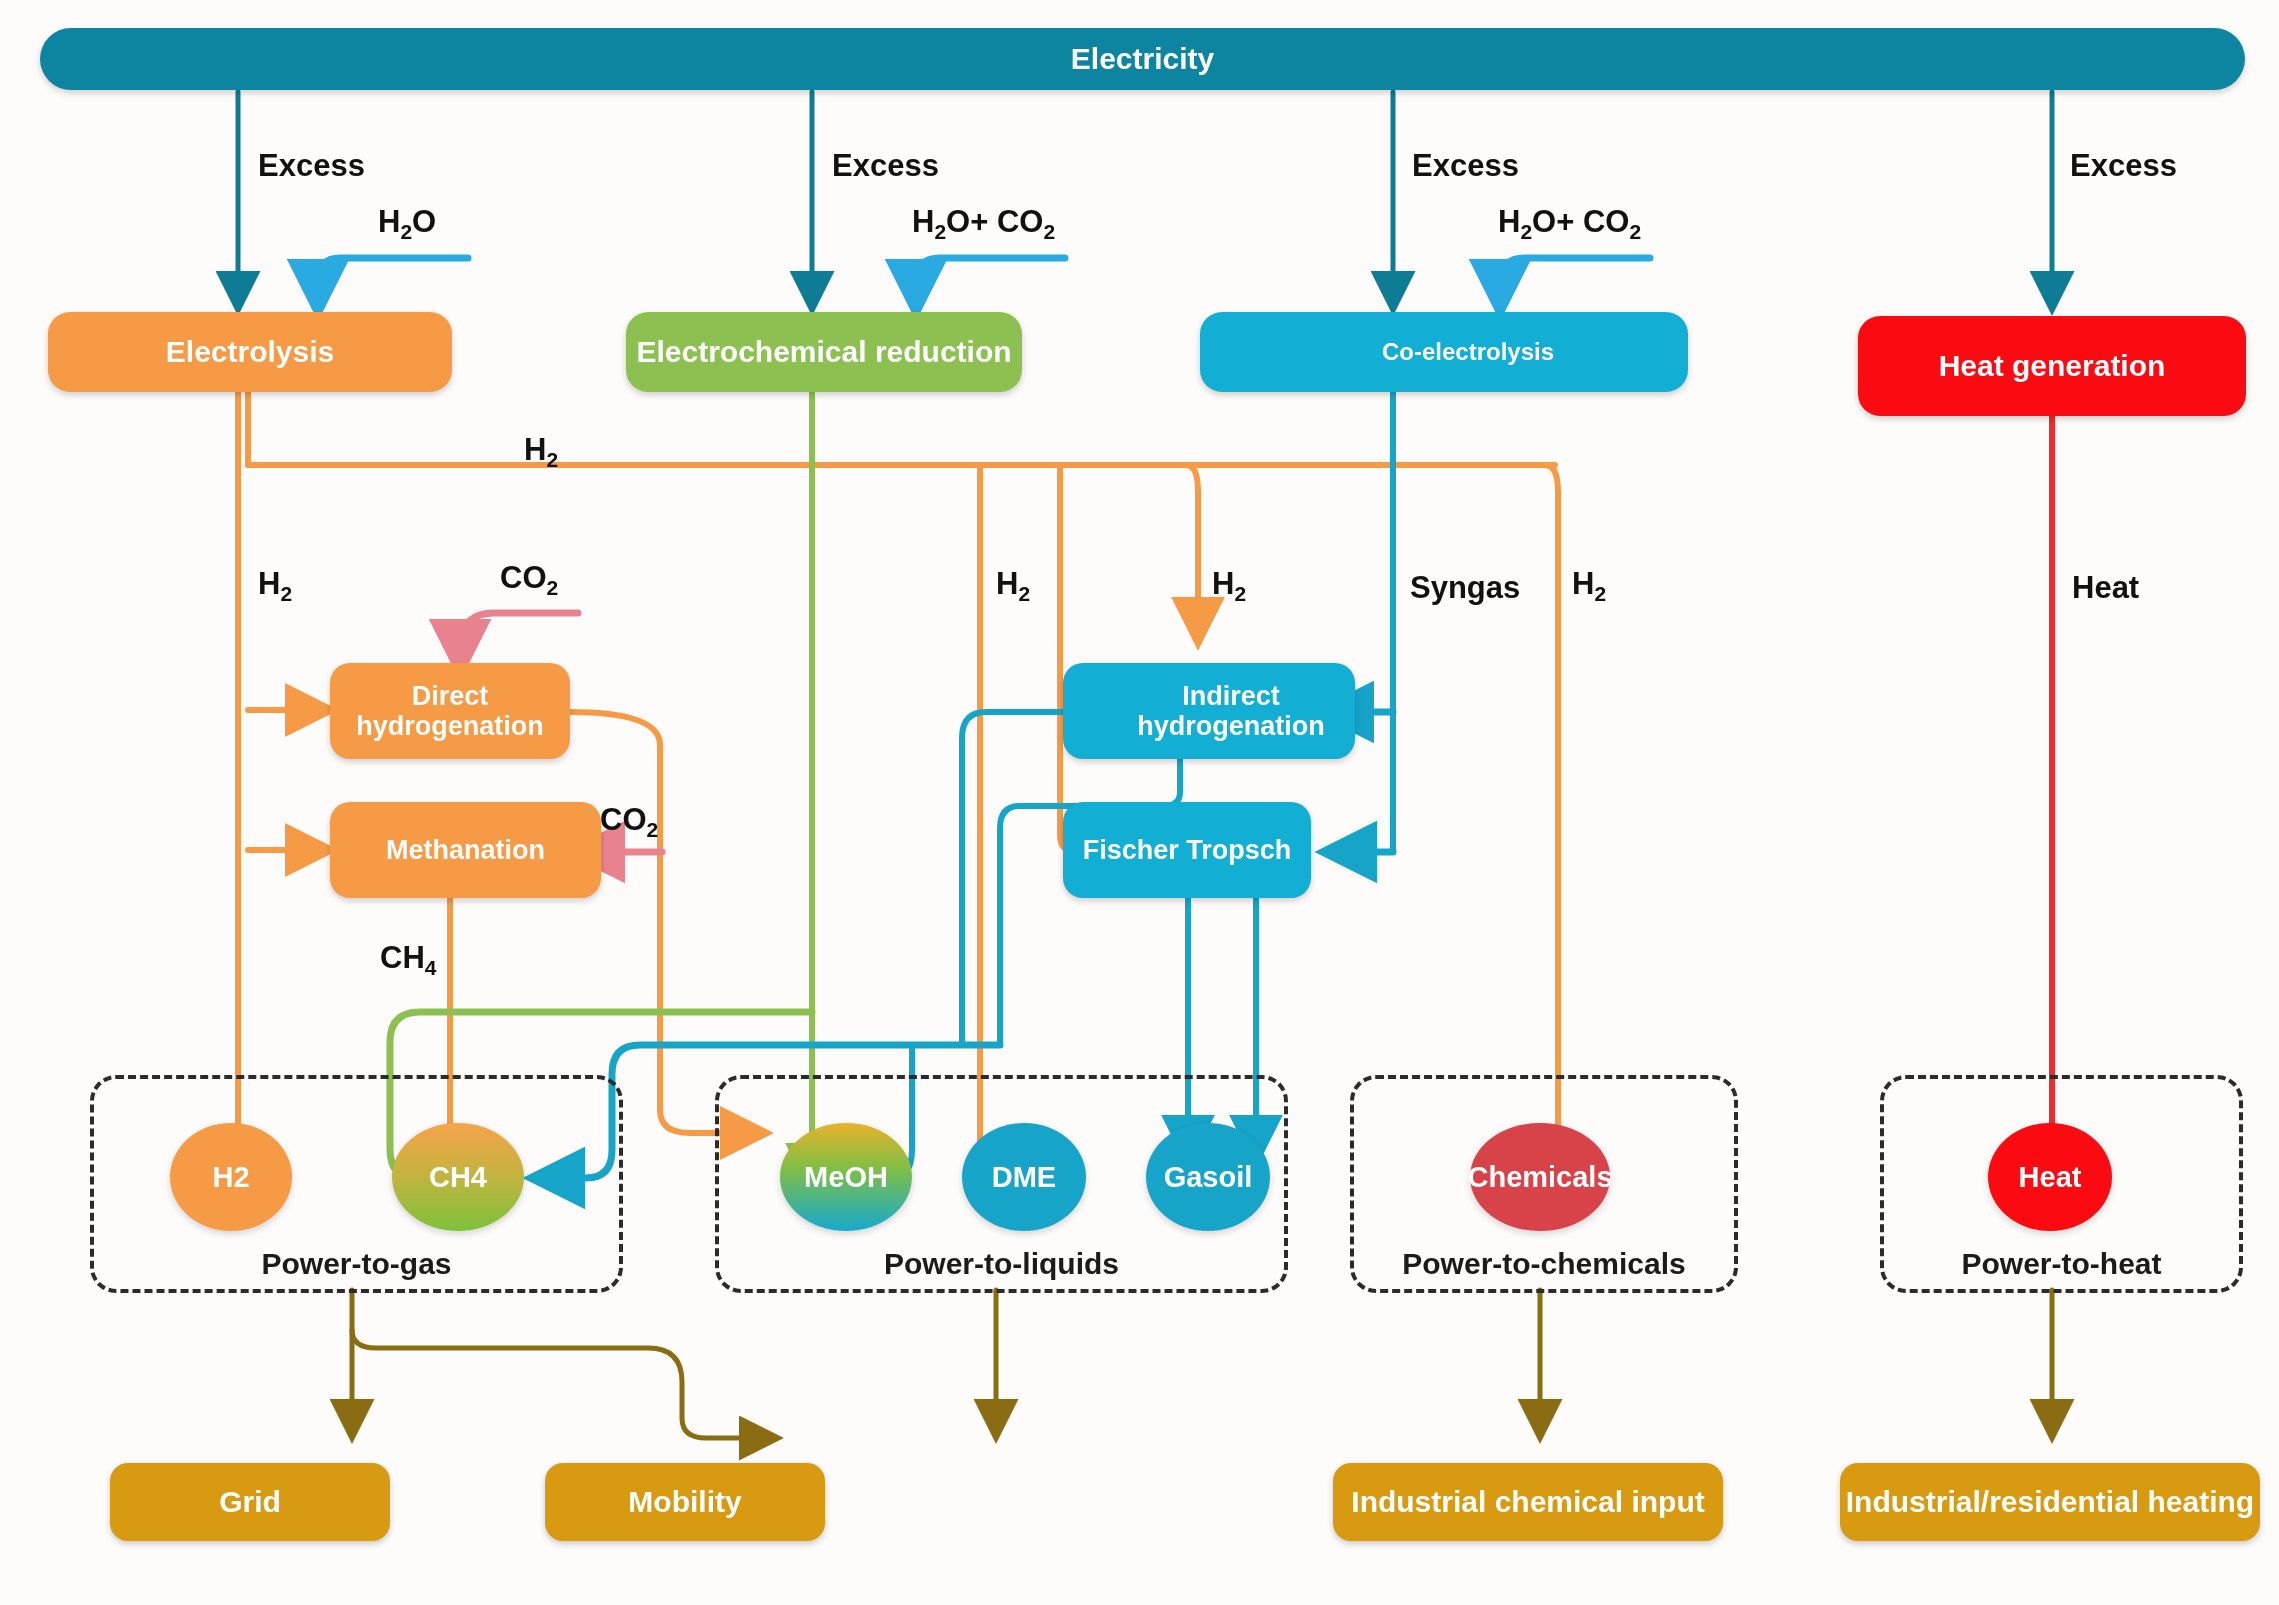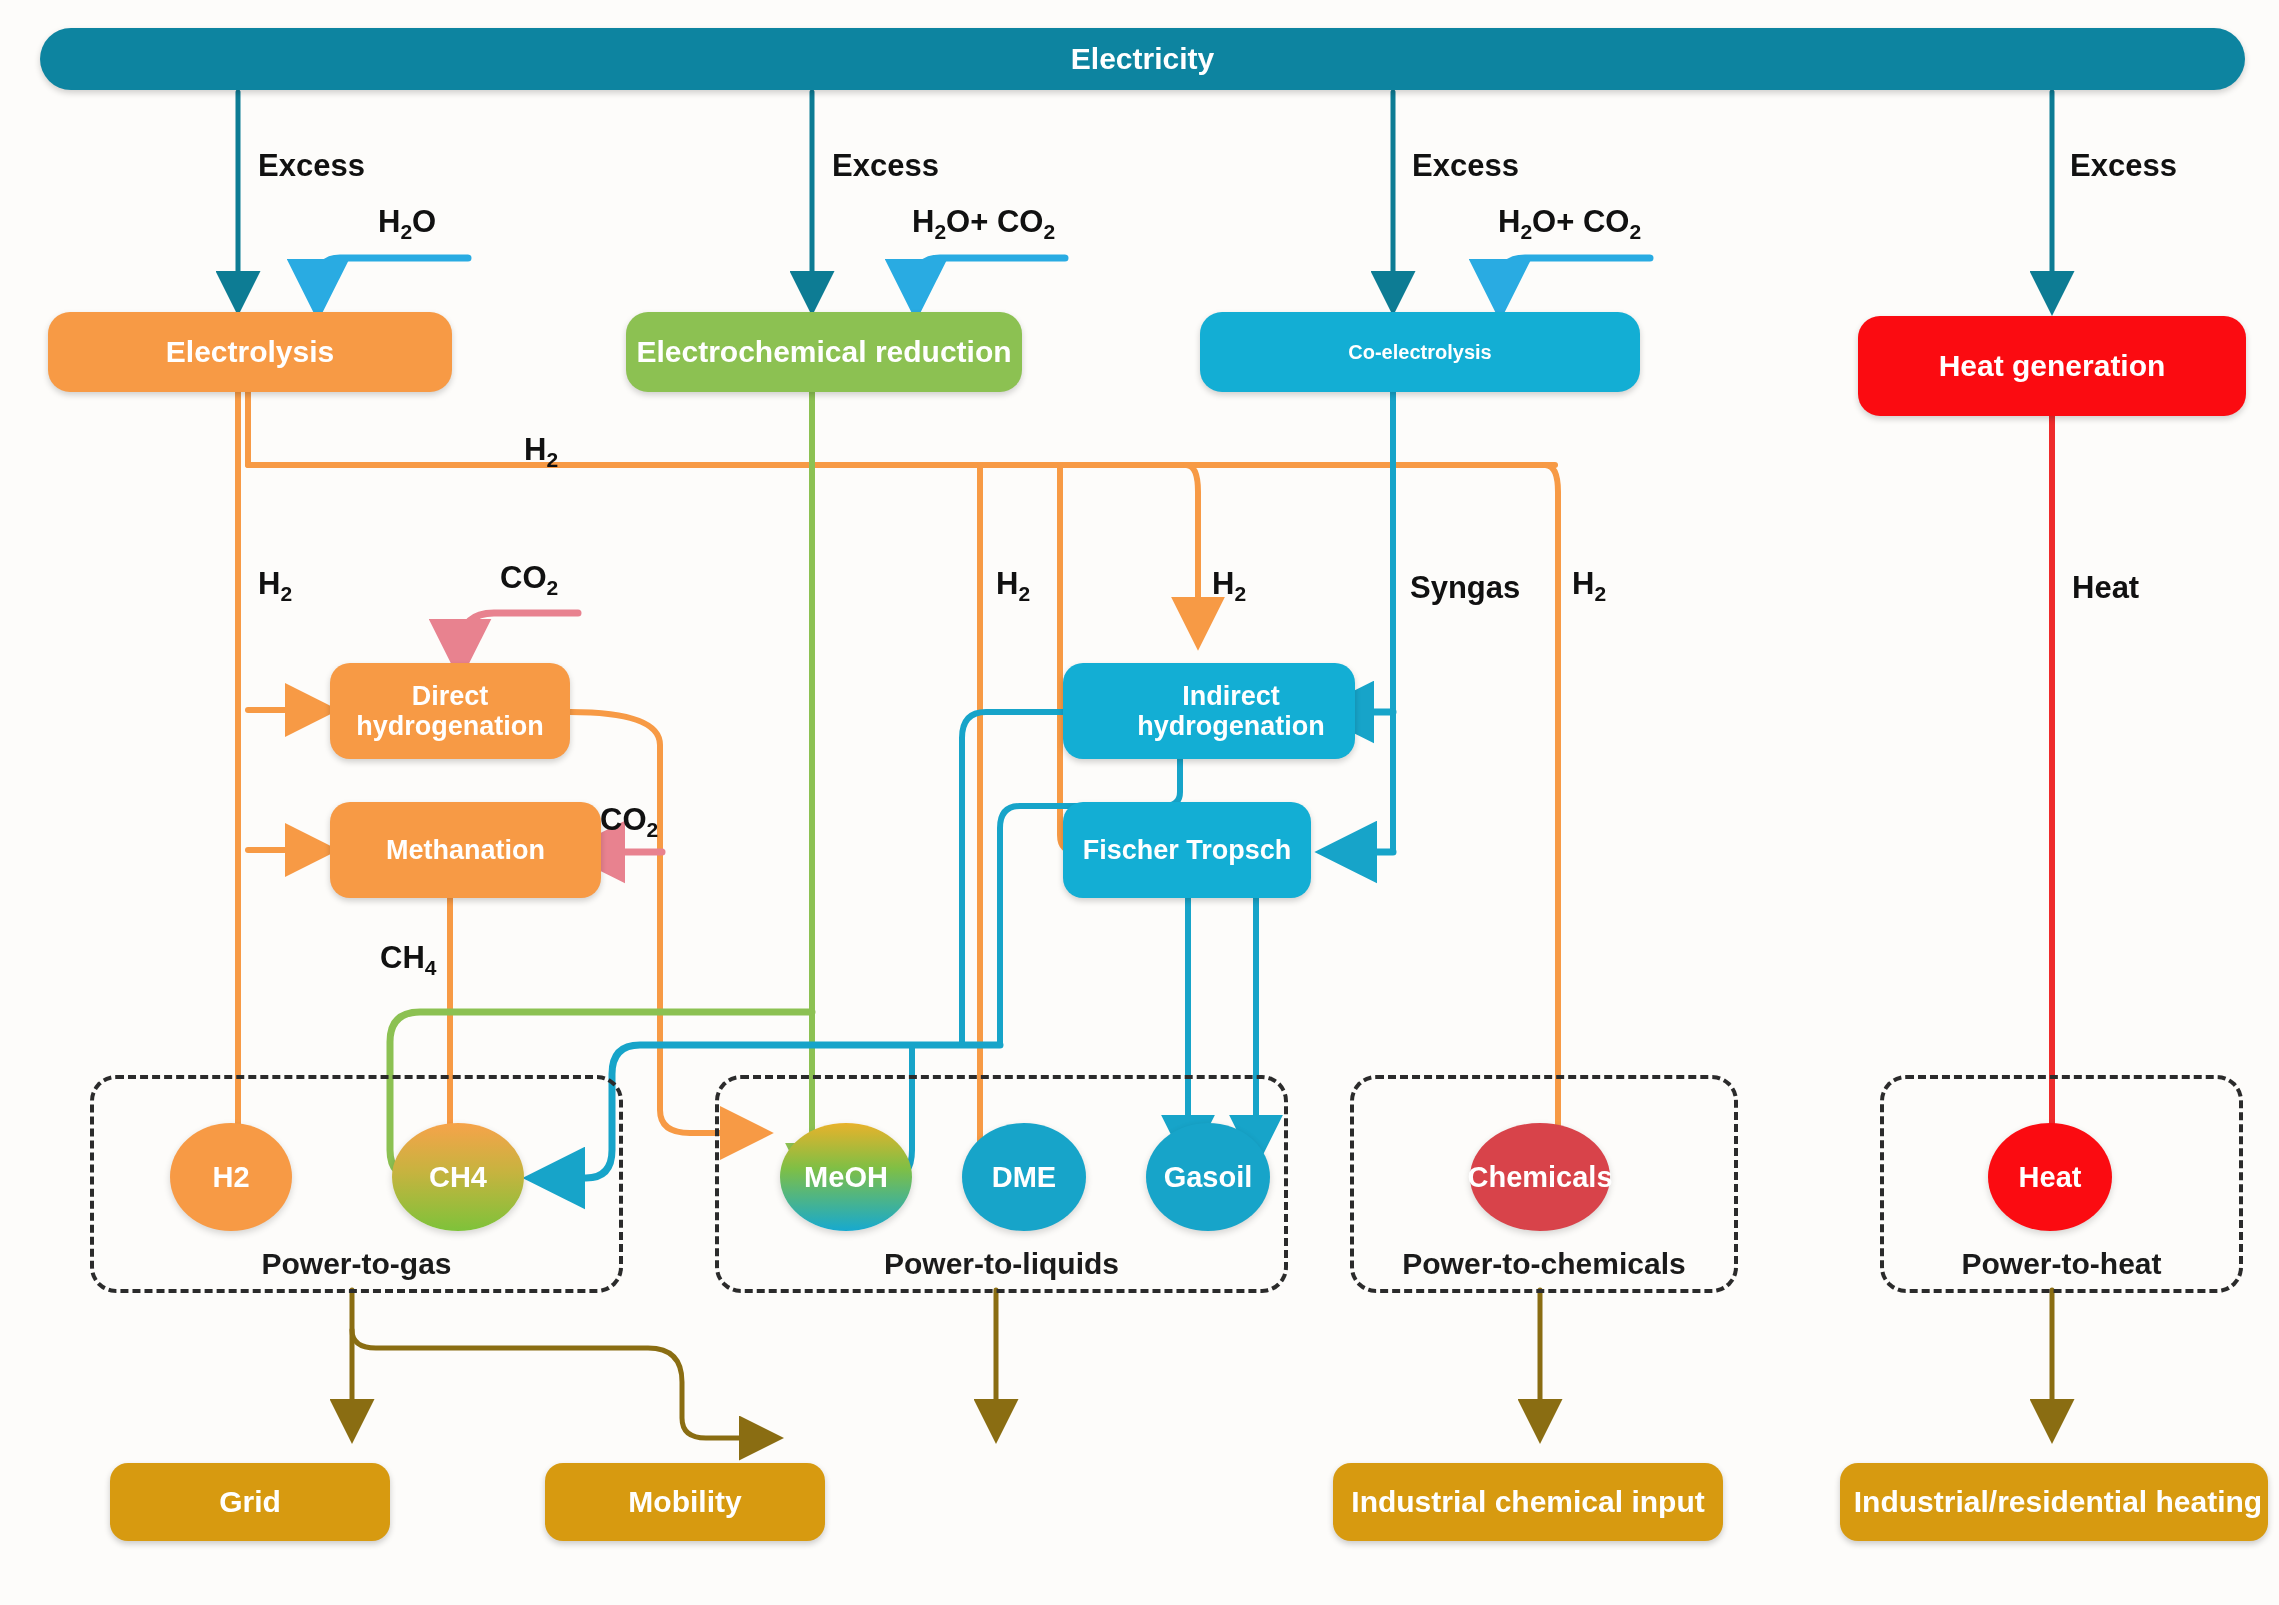--- a/index.html
+++ b/index.html
@@ -11,21 +11,21 @@
         text-align:center;color:#fff;font-weight:bold;border-radius:22px;
         box-shadow:0 3px 6px rgba(0,0,0,.18);line-height:1.12;z-index:3;}
   .node.pill{border-radius:34px;}
   .node.small{border-radius:20px;font-size:27px;}
 
   #electricity{left:40px;top:28px;width:2205px;height:62px;background:#0d84a0;
       border-radius:34px;font-size:30px;}
 
   #electrolysis{left:48px;top:312px;width:404px;height:80px;background:#f79a45;font-size:30px;}
   #echemred{left:626px;top:312px;width:396px;height:80px;background:#8cc152;font-size:30px;}
-  #coelectro{left:1200px;top:312px;width:440px;height:80px;background:#13aed4;font-size:20px;}
+  #coelectro{left:1200px;top:312px;width:440px;height:80px;background:#13aed4;font-size:24px;padding-left:48px;}
   #heatgen{left:1858px;top:316px;width:388px;height:100px;background:#fb0b11;font-size:30px;}
 
   #dirhyd{left:330px;top:663px;width:240px;height:96px;background:#f79a45;font-size:27px;}
   #methanation{left:330px;top:802px;width:271px;height:96px;background:#f79a45;font-size:27px;}
   #indhyd{left:1063px;top:663px;width:248px;height:96px;background:#13aed4;font-size:27px;padding-left:44px;}
   #fischer{left:1063px;top:802px;width:248px;height:96px;background:#13aed4;font-size:27px;}
 
   .group{position:absolute;border:4px dashed #2b2b2b;border-radius:26px;z-index:1;background:transparent;}
   .group .glabel{position:absolute;left:0;right:0;bottom:8px;text-align:center;
       color:#1b1b1b;font-weight:bold;font-size:30px;}
@@ -47,21 +47,21 @@
   #o-gasoil{left:1146px;top:1123px;width:124px;height:108px;background:#17a4c9;}
   #o-chem{left:1470px;top:1123px;width:140px;height:108px;background:#d8434a;}
   #o-heat{left:1988px;top:1123px;width:124px;height:108px;background:#fb0b11;}
 
   .enduse{position:absolute;display:flex;align-items:center;justify-content:center;
       background:#d79a10;color:#fff;font-weight:bold;font-size:30px;height:78px;
       border-radius:18px;box-shadow:0 3px 6px rgba(0,0,0,.2);z-index:3;}
   #e-grid{left:110px;top:1463px;width:280px;}
   #e-mob{left:545px;top:1463px;width:280px;}
   #e-ind{left:1333px;top:1463px;width:390px;}
-  #e-heating{left:1840px;top:1463px;width:420px;padding-left:8px;}
+  #e-heating{left:1840px;top:1463px;width:420px;}
 
   .lbl{position:absolute;color:#111;font-weight:bold;font-size:31px;z-index:4;white-space:nowrap;}
   .lbl sub{font-size:21px;}
 </style>
 </head>
 <body>
 
 <div id="stage">
 
   <svg class="wires" viewBox="0 0 2279 1605">

